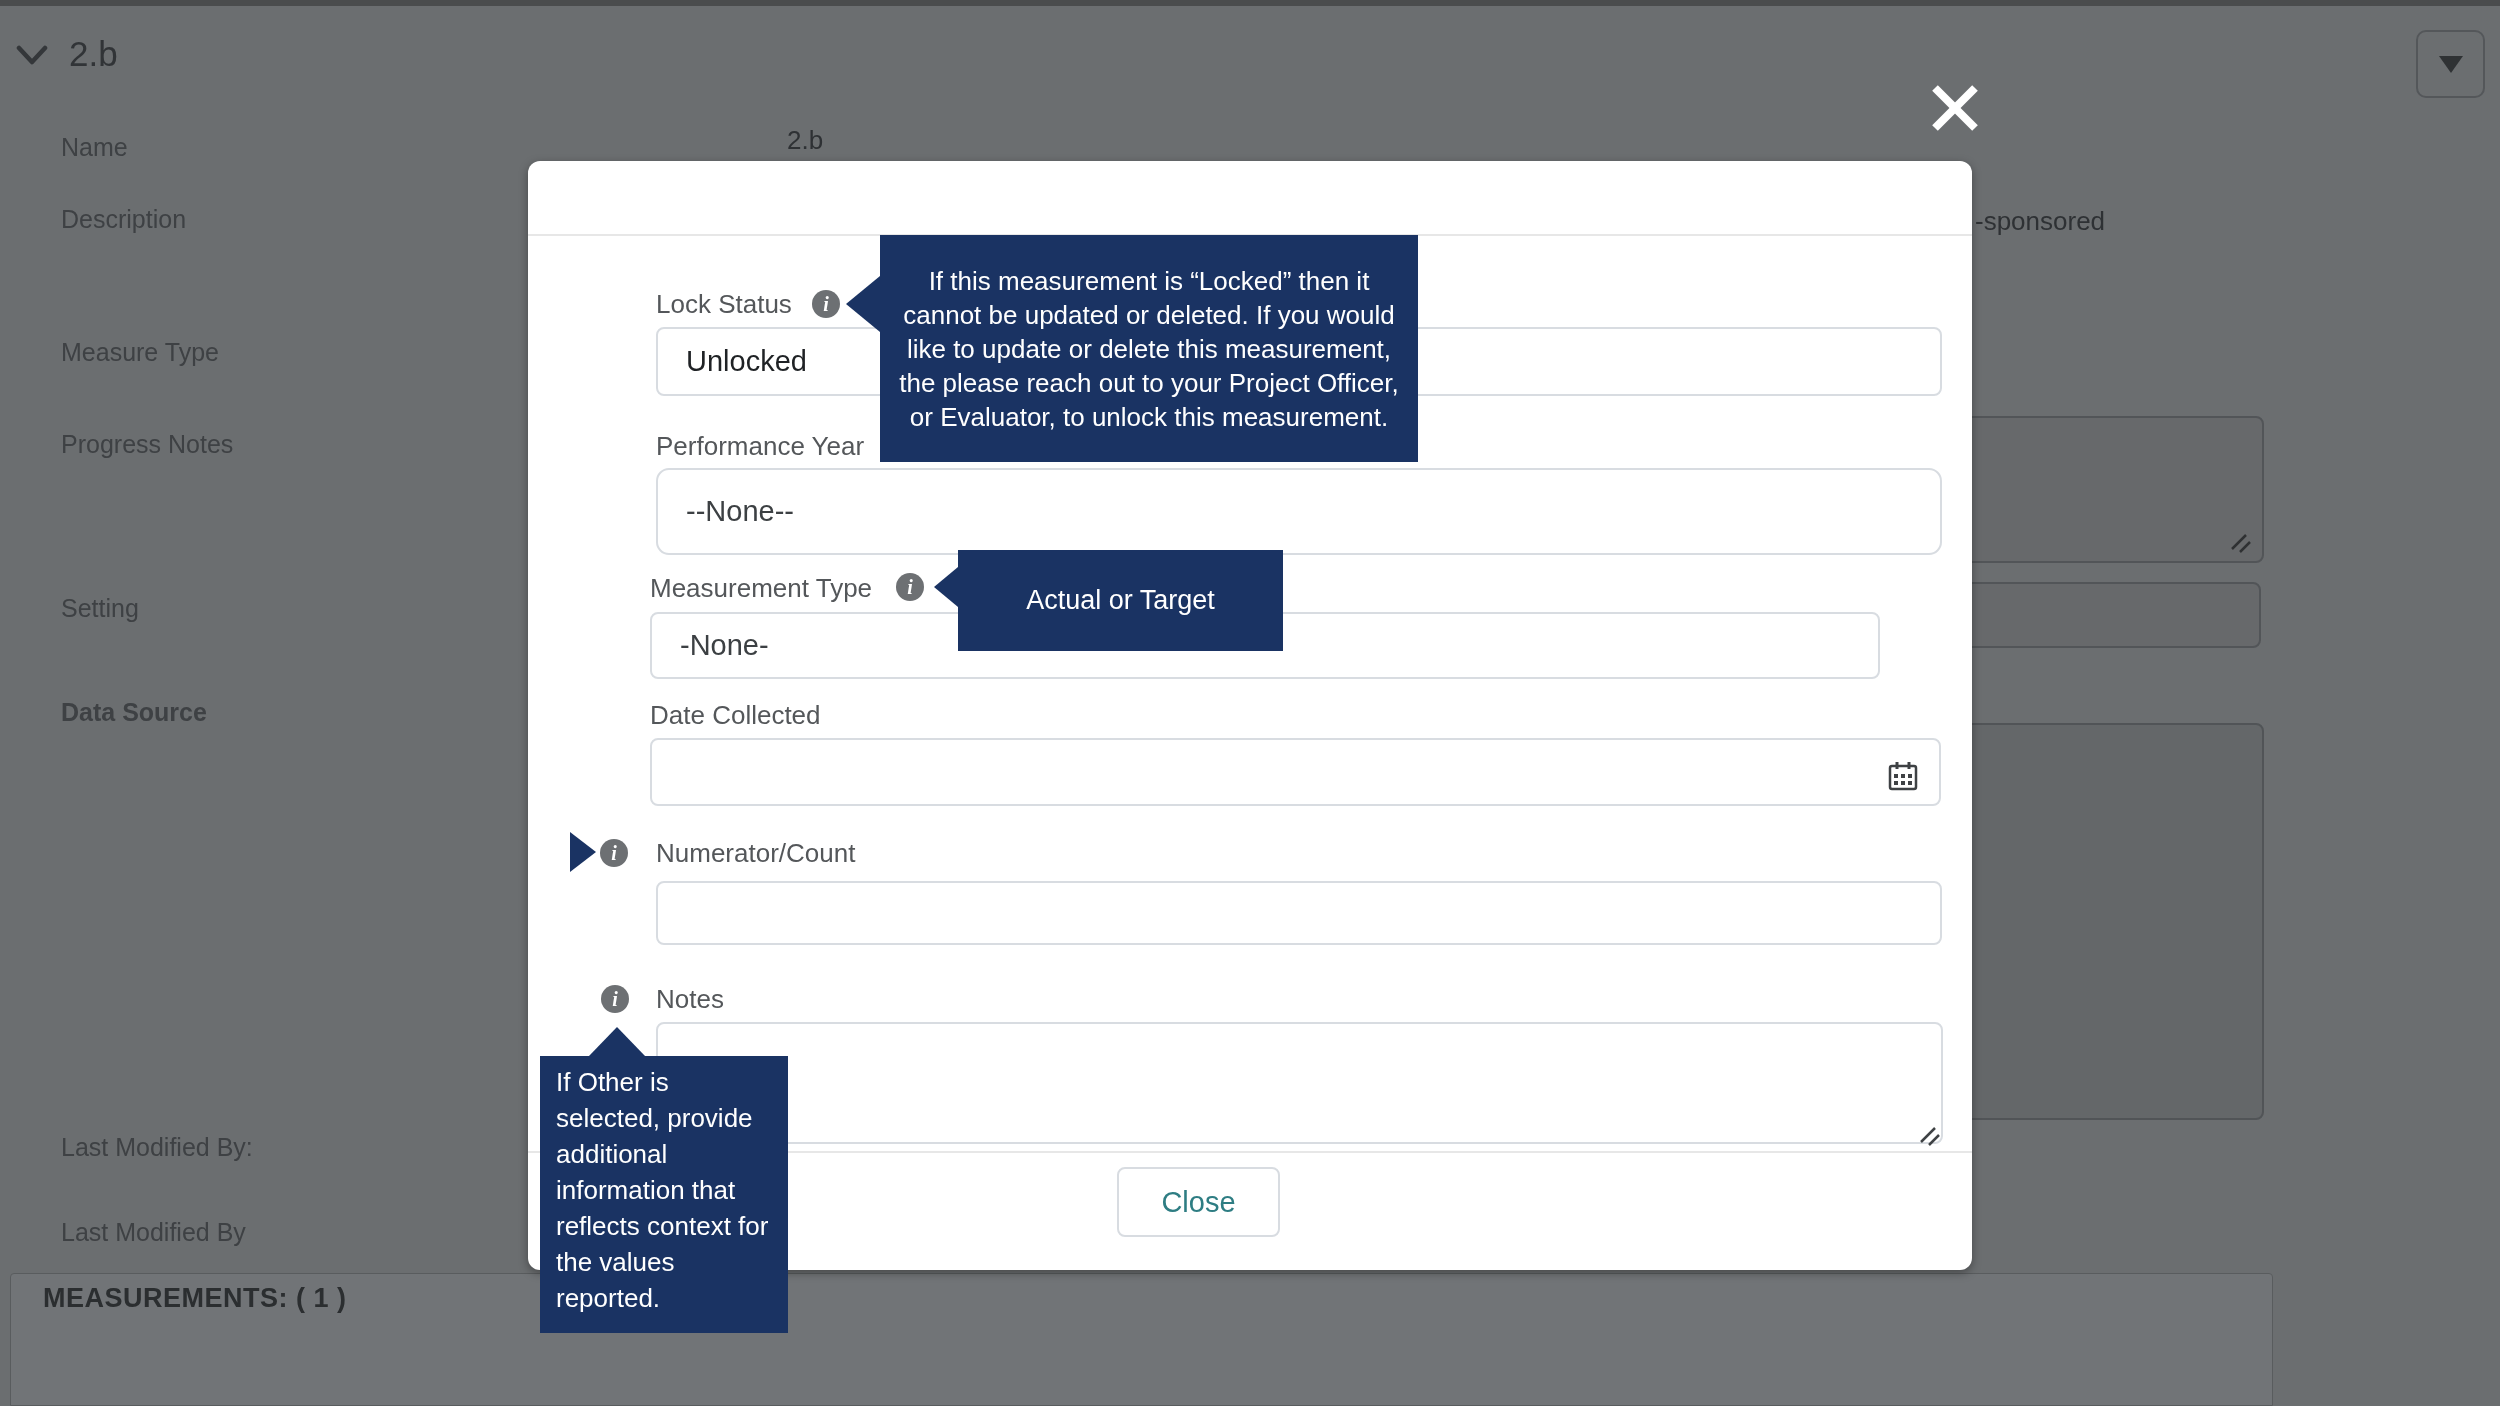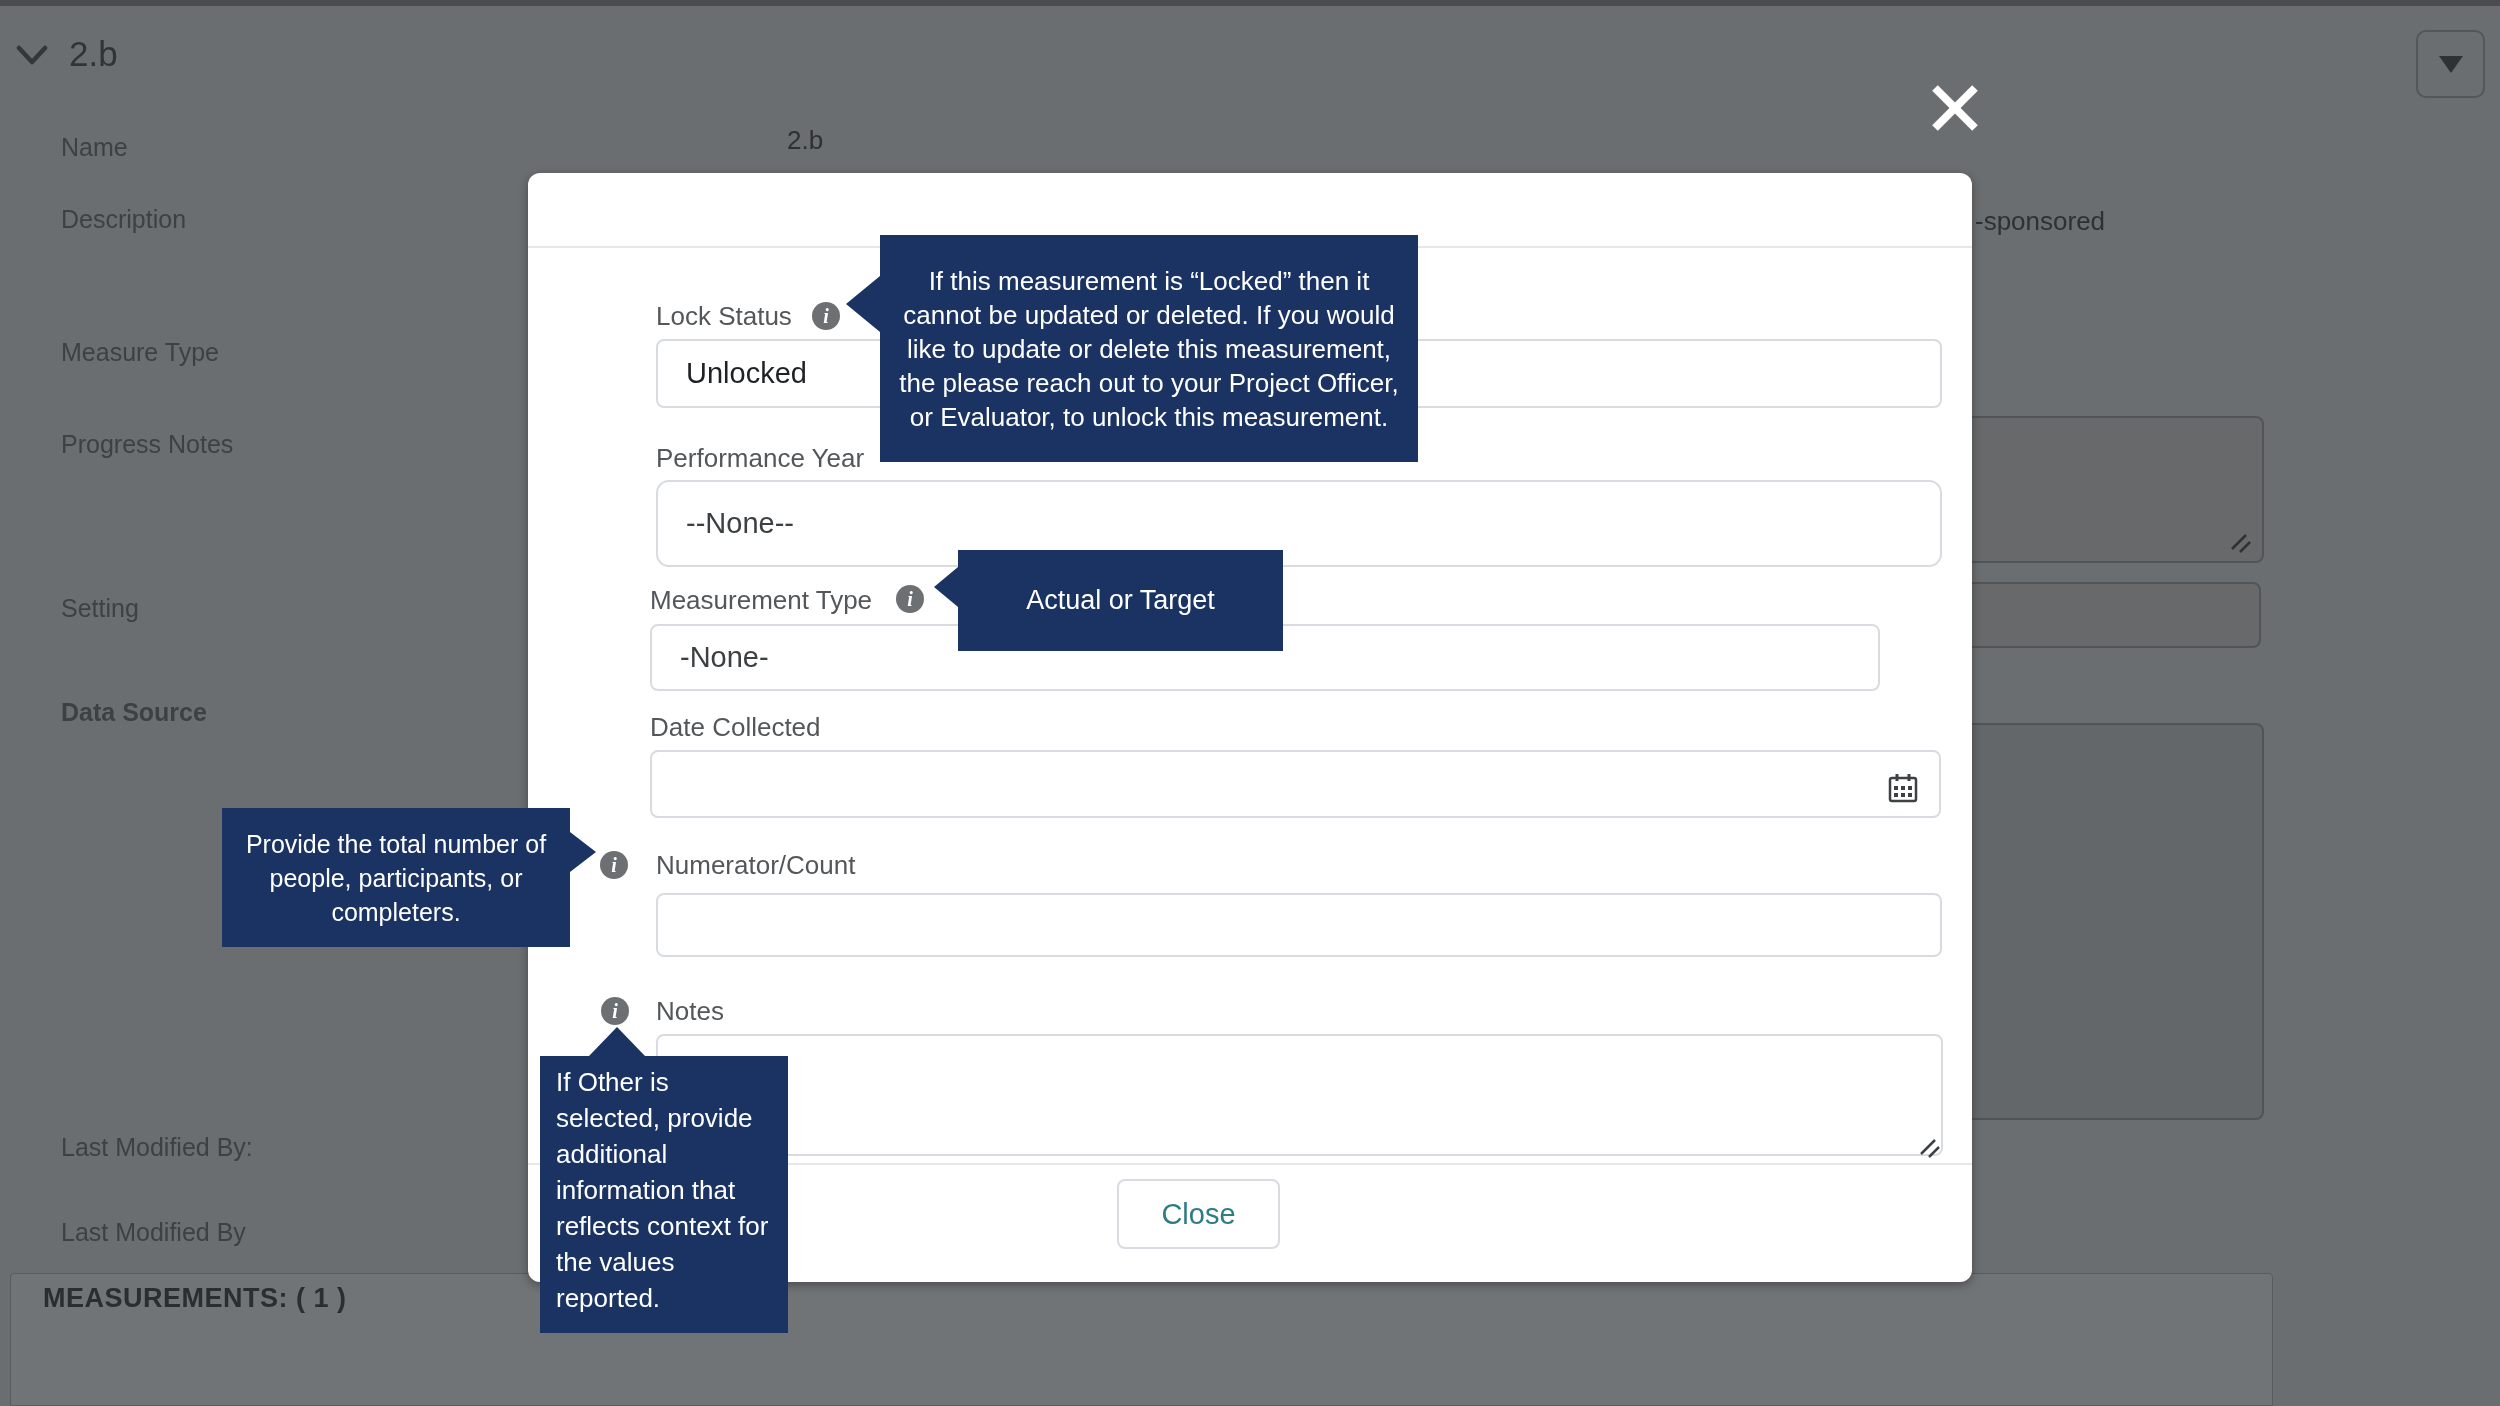--- a/index.html
+++ b/index.html
@@ -15,21 +15,21 @@
   .dd-btn{left:2416px;top:30px;width:69px;height:68px;border:2px solid #54575a;border-radius:10px;display:flex;align-items:center;justify-content:center;}
   .dd-tri{width:0;height:0;border-left:12px solid transparent;border-right:12px solid transparent;border-top:17px solid #2f3234;}
   .bg-label{left:61px;font-size:25px;color:#3e4144;}
   .bg-value{font-size:26px;color:#2e3134;}
   .bg-box{background:#67696b;border:2px solid #525558;border-radius:8px;}
   .meas-panel{left:10px;top:1273px;width:2263px;height:133px;background:#717477;border:1px solid #595c5e;border-radius:4px 4px 0 0;}
   .meas-title{left:43px;top:1283px;font-size:27px;font-weight:600;letter-spacing:0.5px;color:#2b2e30;}
   .add-btn{left:1938px;top:1318px;width:318px;height:70px;background:#15383e;border:2px solid #0b2429;border-radius:10px;
     color:#aab2b5;font-size:28px;display:flex;align-items:center;justify-content:center;}
   
-  .modal{left:528px;top:161px;width:1444px;height:1109px;background:#ffffff;border-radius:12px;box-shadow:0 3px 10px rgba(0,0,0,.35);margin-top:12px;}
+  .modal{left:528px;top:161px;width:1444px;height:1109px;background:#ffffff;border-radius:12px;box-shadow:0 3px 10px rgba(0,0,0,.35);}
   .hdr-divider{left:0;top:73px;width:100%;height:2px;background:#e7e7e7;}
   .ftr-divider{left:0;top:990px;width:100%;height:2px;background:#e7e7e7;}
   .fld-label{font-size:26px;color:#54575a;}
   .fld-input{background:#fff;border:2px solid #d8dce1;border-radius:8px;font-size:29px;display:flex;align-items:center;padding-left:28px;}
   .val-dark{color:#1f2225;}
   .val-none{color:#3c4043;}
   .info-icon{width:28px;height:28px;border-radius:50%;background:#6d7073;color:#ffffff;
     font-family:"Liberation Serif",serif;font-weight:bold;font-style:italic;font-size:20px;
     display:flex;align-items:center;justify-content:center;}
   .close-btn{left:589px;top:1006px;width:163px;height:70px;border:2px solid #d8dce1;border-radius:8px;background:#fff;
@@ -158,22 +158,19 @@
   <div class="tt tt1">
     <div class="tt-text">If this measurement is “Locked” then it cannot be updated or deleted. If you would like to update or delete this measurement, the please reach out to your Project Officer, or Evaluator, to unlock this measurement.</div>
   </div>
 
   <div class="abs tt2-arrow"></div>
   <div class="tt tt2">
     <div class="tt-text">Actual or Target</div>
   </div>
 
   <div class="abs tt3-arrow"></div>
-  <div class="tt tt3">
-    <div class="tt-text">Provide the total number of people, participants, or completers.</div>
-  </div>
 
   <div class="abs tt4-arrow"></div>
   <div class="tt tt4">
     <div class="tt-text">If Other is selected, provide additional information that reflects context for the values reported.</div>
   </div>
 
 </div>
 
 </body></html>

